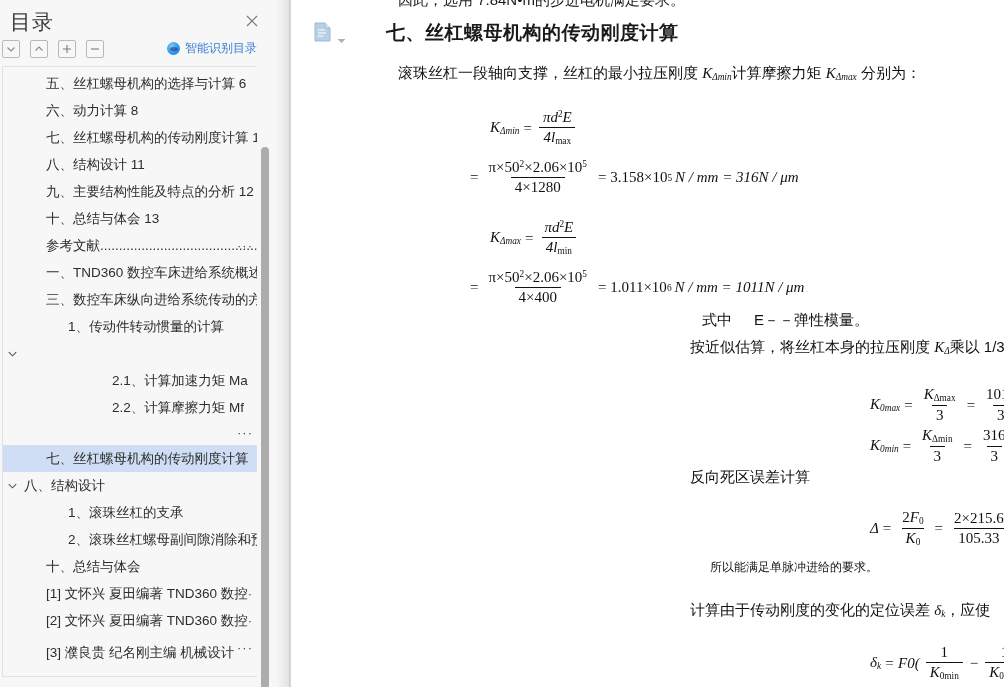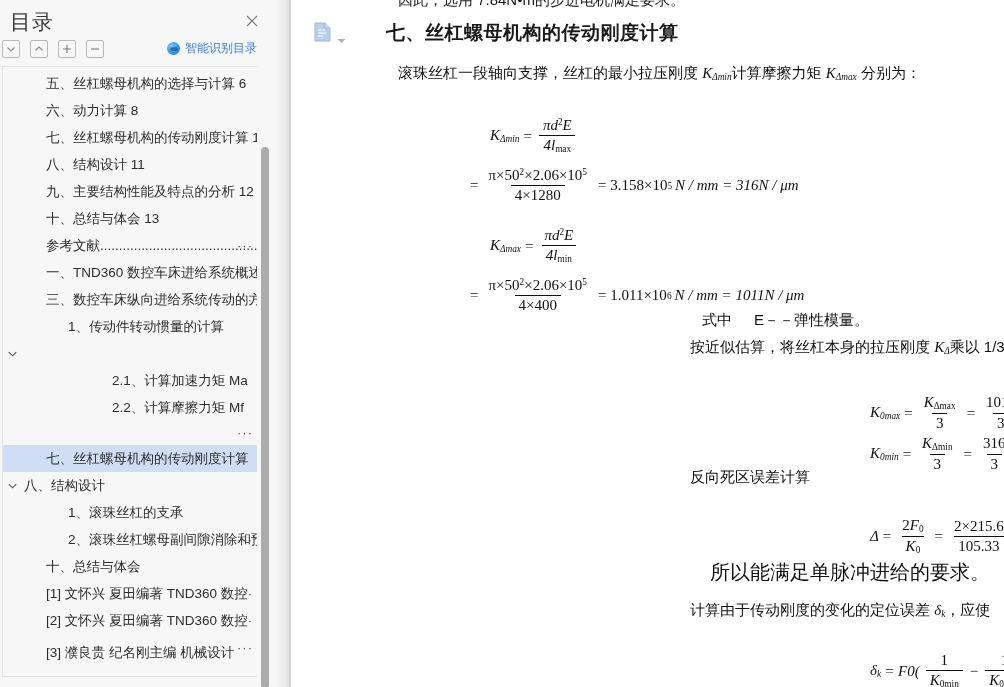--- a/index.html
+++ b/index.html
@@ -155,21 +155,21 @@
   
   .math{
     position:absolute;
     font-family:"Liberation Serif","DejaVu Serif",serif;
     font-size:15px;color:#111;
     white-space:nowrap;
   }
   .mrow{display:inline-flex;align-items:center;}
   .frac{
     display:inline-flex;flex-direction:column;align-items:center;
-    vertical-align:middle;margin:12px 3px;
+    vertical-align:middle;margin:4px 3px;
   }
   .frac .num{padding:0 4px 1px 4px;line-height:1.15;}
   .frac .den{padding:1px 4px 0 4px;line-height:1.15;border-top:1px solid #111;}
 </style>
 </head>
 <body>
 
 <div class="app">
 
   <div class="sidebar">
@@ -542,21 +542,21 @@
         </span>
         <span style="padding:0 4px;">=</span>
         <span class="frac">
           <span class="num mup">2×215.6</span>
           <span class="den mup">105.33</span>
         </span>
 
       </span>
     </div>
 
-    <div class="para" style="left:420px;top:559px;font-size:20px;">所以能满足单脉冲进给的要求。</div>
+    <div class="para" style="left:420px;top:559px;font-size:12px;">所以能满足单脉冲进给的要求。</div>
 
     <div class="para" style="left:400px;top:601px;">
       <span>计算由于传动刚度的变化的定位误差 </span><span class="mi"><span>δ</span><sub>k</sub></span><span>，应使</span>
     </div>
 
     <div class="math" style="left:580px;top:640px;">
       <span class="mrow">
         <span class="mi"><span>δ</span><sub>k</sub></span>
         <span class="mi" style="padding:0 3px;">= F0(</span>
         <span class="frac">

